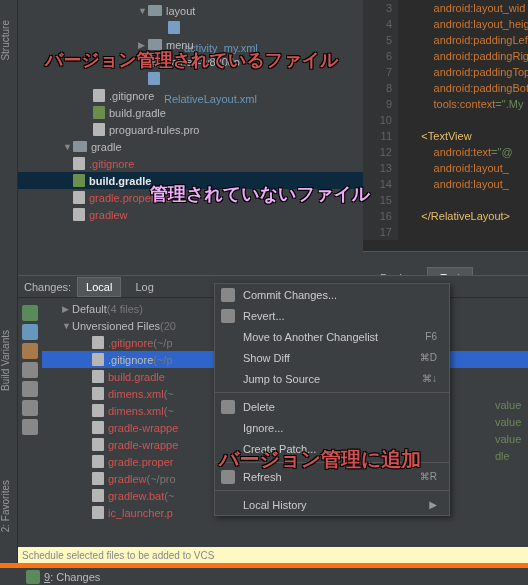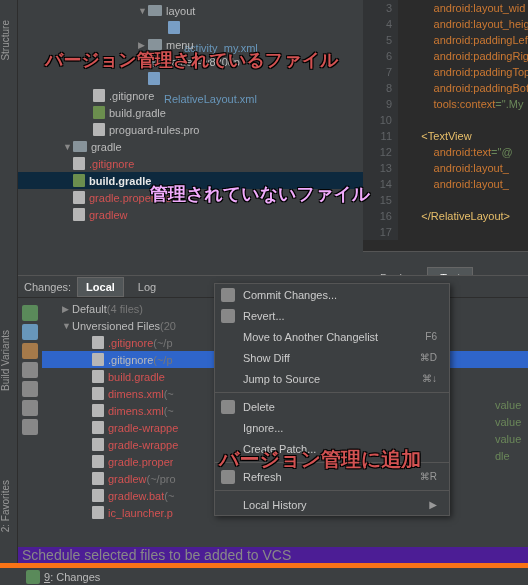--- a/index.html
+++ b/index.html
@@ -29,40 +29,40 @@
 .tab.active { background: #515658; border: 1px solid #666; color: #fff; }
 .overlay1 { position: absolute; top: 48px; left: 45px; color: #d25252; font-weight: bold; font-size: 18px; text-shadow: 1px 1px 0 #000, -1px -1px 0 #000, 1px -1px 0 #000, -1px 1px 0 #000; }
 .overlay2 { position: absolute; top: 182px; left: 150px; color: #f0abfc; font-weight: bold; font-size: 18px; text-shadow: 1px 1px 0 #000, -1px -1px 0 #000, 1px -1px 0 #000, -1px 1px 0 #000; }
 .overlay3 { position: absolute; top: 446px; left: 219px; color: #d25252; font-weight: bold; font-size: 20px; text-shadow: 1px 1px 0 #000, -1px -1px 0 #000, 1px -1px 0 #000, -1px 1px 0 #000; z-index: 10; }
 .sidebar-left { position: absolute; left: 0; top: 0; width: 18px; height: 100%; background: #3c3f41; border-right: 1px solid #2d2d2d; }
 .vtext { writing-mode: vertical-rl; transform: rotate(180deg); color: #999; font-size: 10px; position: absolute; }
 .changes-panel { position: absolute; top: 275px; left: 0; right: 0; background: #3c3f41; border-top: 1px solid #555; }
 .changes-hdr { display: flex; align-items: center; height: 22px; padding-left: 6px; border-bottom: 1px solid #2d2d2d; }
 .changes-hdr span { margin-right: 6px; color: #bbb; }
 .ctab { padding: 3px 8px; }
-.ctab.active { background: #515658; border: 1px solid #666; color: #fff; font-weight: bold; }
+.ctab.active { background: #515658; border: 1px solid #666; color: #fff; }
 .changes-body { display: flex; }
 .changes-tb { width: 24px; background: #3c3f41; padding-top: 4px; }
 .tb-icon { width: 16px; height: 16px; margin: 3px auto; background: #6a8a5a; border-radius: 2px; }
 .changes-tree { flex: 1; padding-top: 2px; }
 .cfile { display: flex; align-items: center; height: 17px; padding-left: 4px; white-space: nowrap; }
 .cfile.sel { background: #2f65ca; color: #fff; }
 .cfile .lbl { overflow: hidden; text-overflow: ellipsis; }
 .context-menu { position: absolute; top: 283px; left: 214px; width: 236px; background: #3c3f41; border: 1px solid #555; box-shadow: 2px 2px 6px rgba(0,0,0,0.5); z-index: 5; }
 .menu-item { display: flex; align-items: center; height: 21px; padding: 0 12px 0 28px; color: #ccc; position: relative; }
 .menu-item.sel { background: #2f65ca; color: #fff; }
 .menu-item .short { margin-left: auto; color: #999; font-size: 10px; }
 .menu-item.sel .short { color: #fff; }
 .menu-sep { height: 1px; background: #555; margin: 3px 0; }
 .menu-icon { position: absolute; left: 6px; width: 14px; height: 14px; }
 .bottom-bar { position: absolute; bottom: 0; left: 0; right: 0; height: 22px; background: #3c3f41; border-top: 5px solid #f97316; display: flex; align-items: center; padding-left: 18px; }
 .bottom-bar .btn { padding: 2px 8px; color: #bbb; display: flex; align-items: center; }
 .bottom-bar .btn u { text-decoration: underline; }
 .bb-icon { width: 14px; height: 14px; background: #888; margin-right: 4px; border-radius: 2px; display: inline-block; }
-.status-line { position: absolute; bottom: 22px; left: 18px; right: 0; height: 16px; background: #4c1d95; color: #888; font-size: 14px; padding-left: 4px; display: flex; align-items: center; overflow: hidden; }
+.status-line { position: absolute; bottom: 22px; left: 18px; right: 0; height: 16px; background: #fef9c3; color: #888; font-size: 10px; padding-left: 4px; display: flex; align-items: center; overflow: hidden; }
 </style>
 </head>
 <body>
 
 <div class="sidebar-left">
   <span class="vtext" style="top:20px;">Structure</span>
   <span class="vtext" style="top:330px;">Build Variants</span>
   <span class="vtext" style="top:480px;">2: Favorites</span>
 </div>
 

